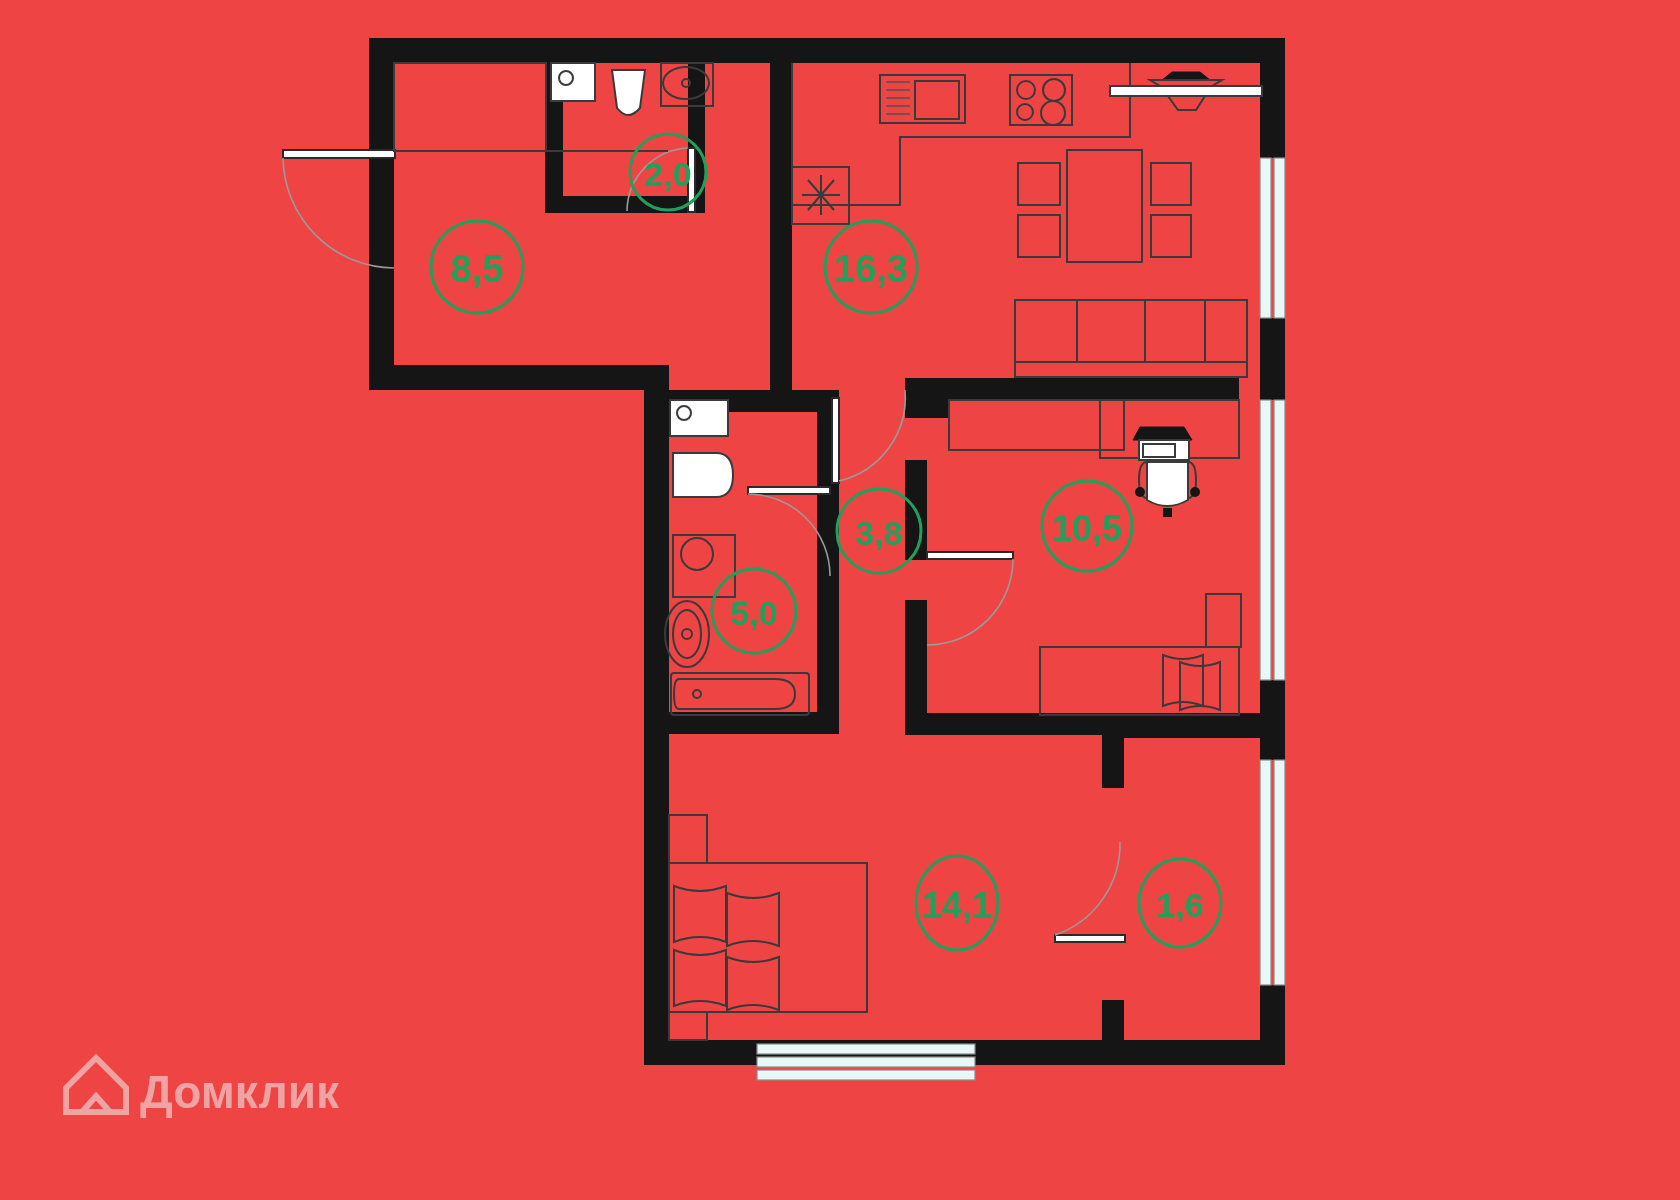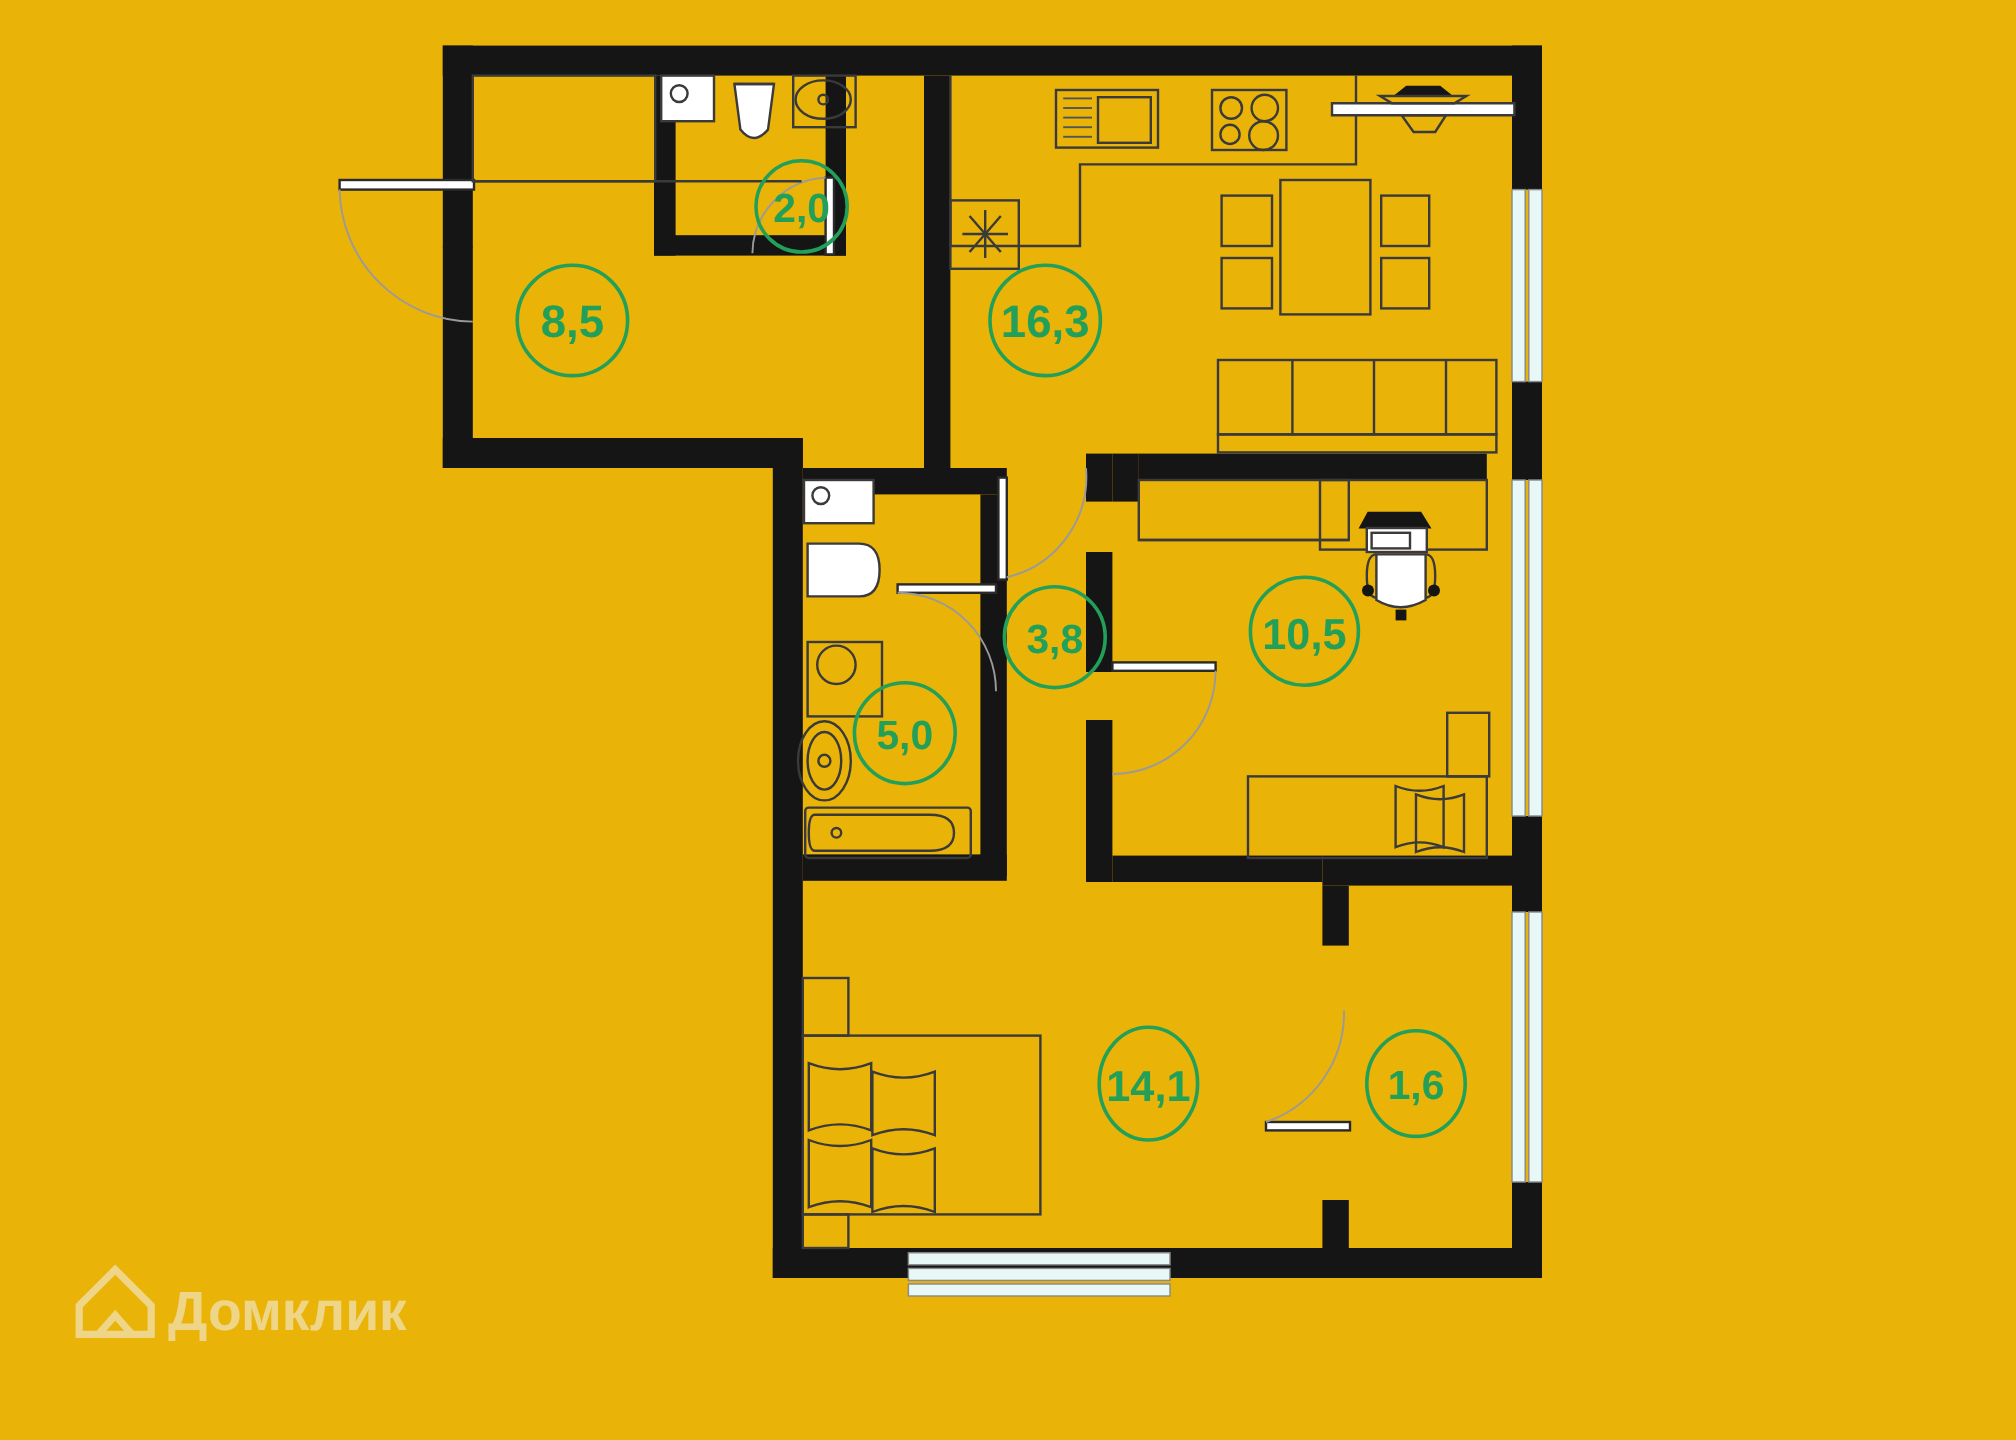--- a/index.html
+++ b/index.html
@@ -6,21 +6,21 @@
   html, body {
     margin: 0;
     padding: 0;
     background: #ffffff;
     font-family: "Liberation Sans", sans-serif;
   }
   #stage {
     position: relative;
     width: 1680px;
     height: 1200px;
-    background: #eab308;
+    background: #ef4444;
     overflow: hidden;
   }
   #plan-svg {
     position: absolute;
     left: 0;
     top: 0;
     width: 1680px;
     height: 1200px;
   }
   .area-label {

